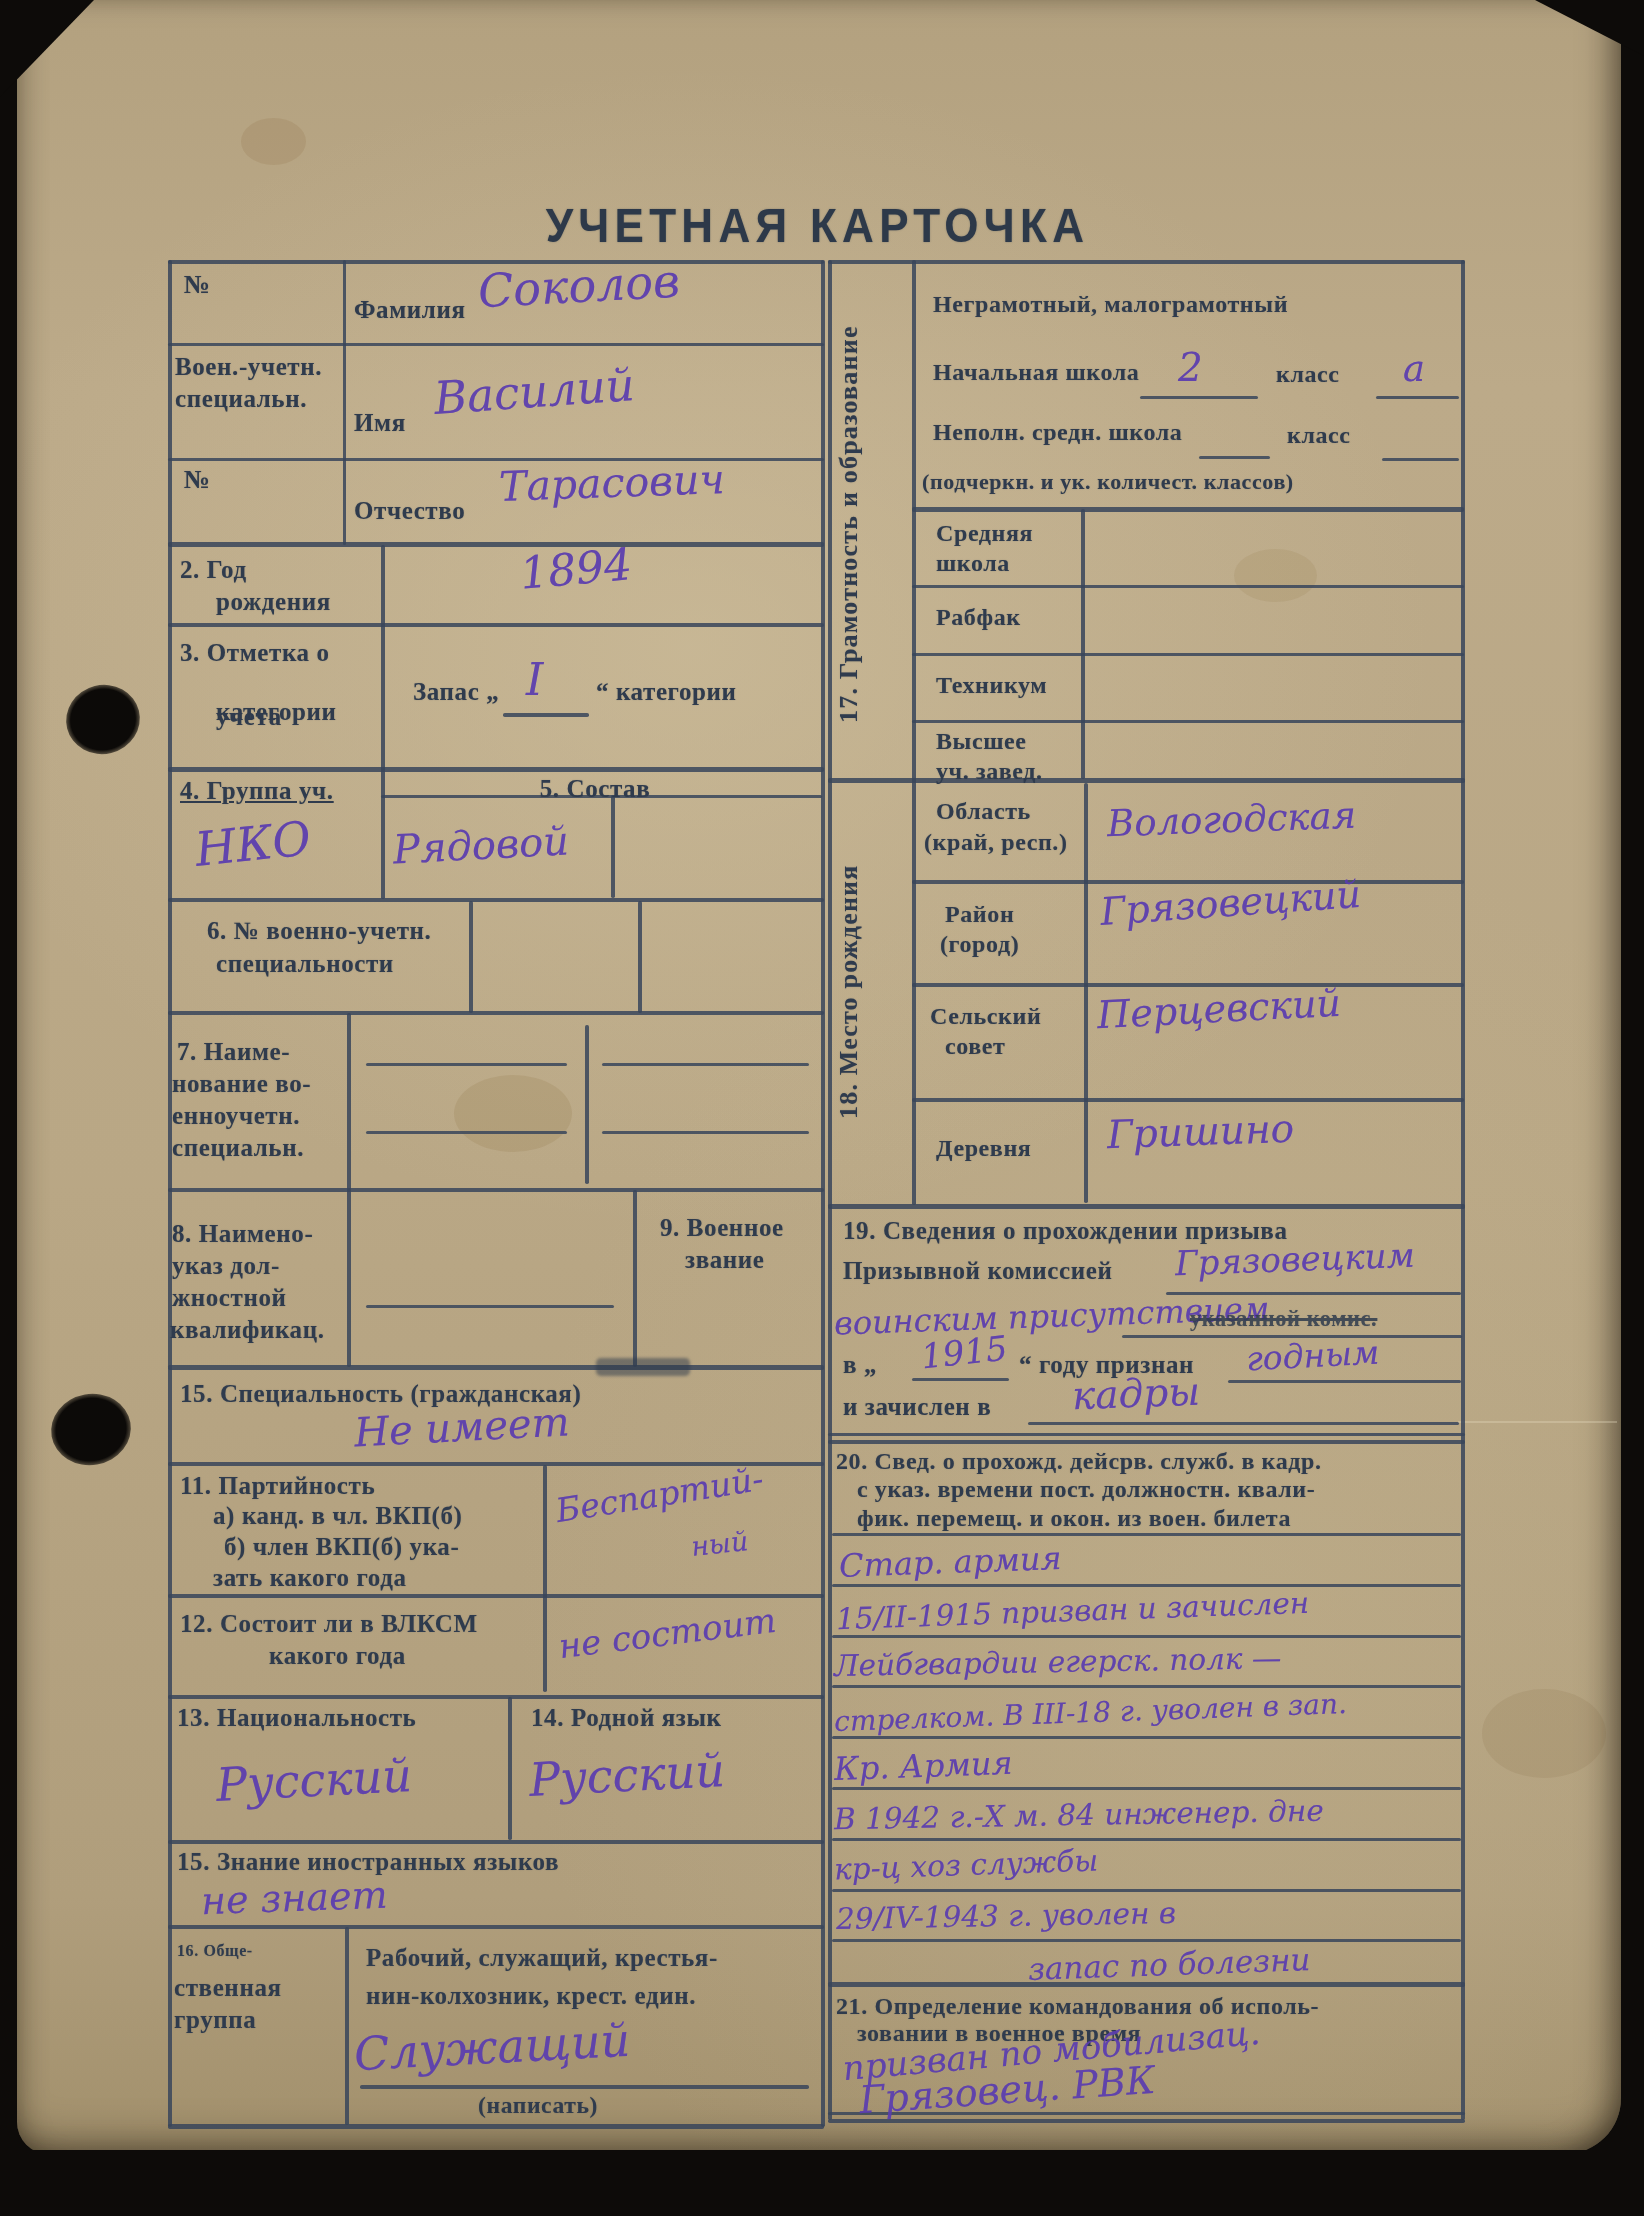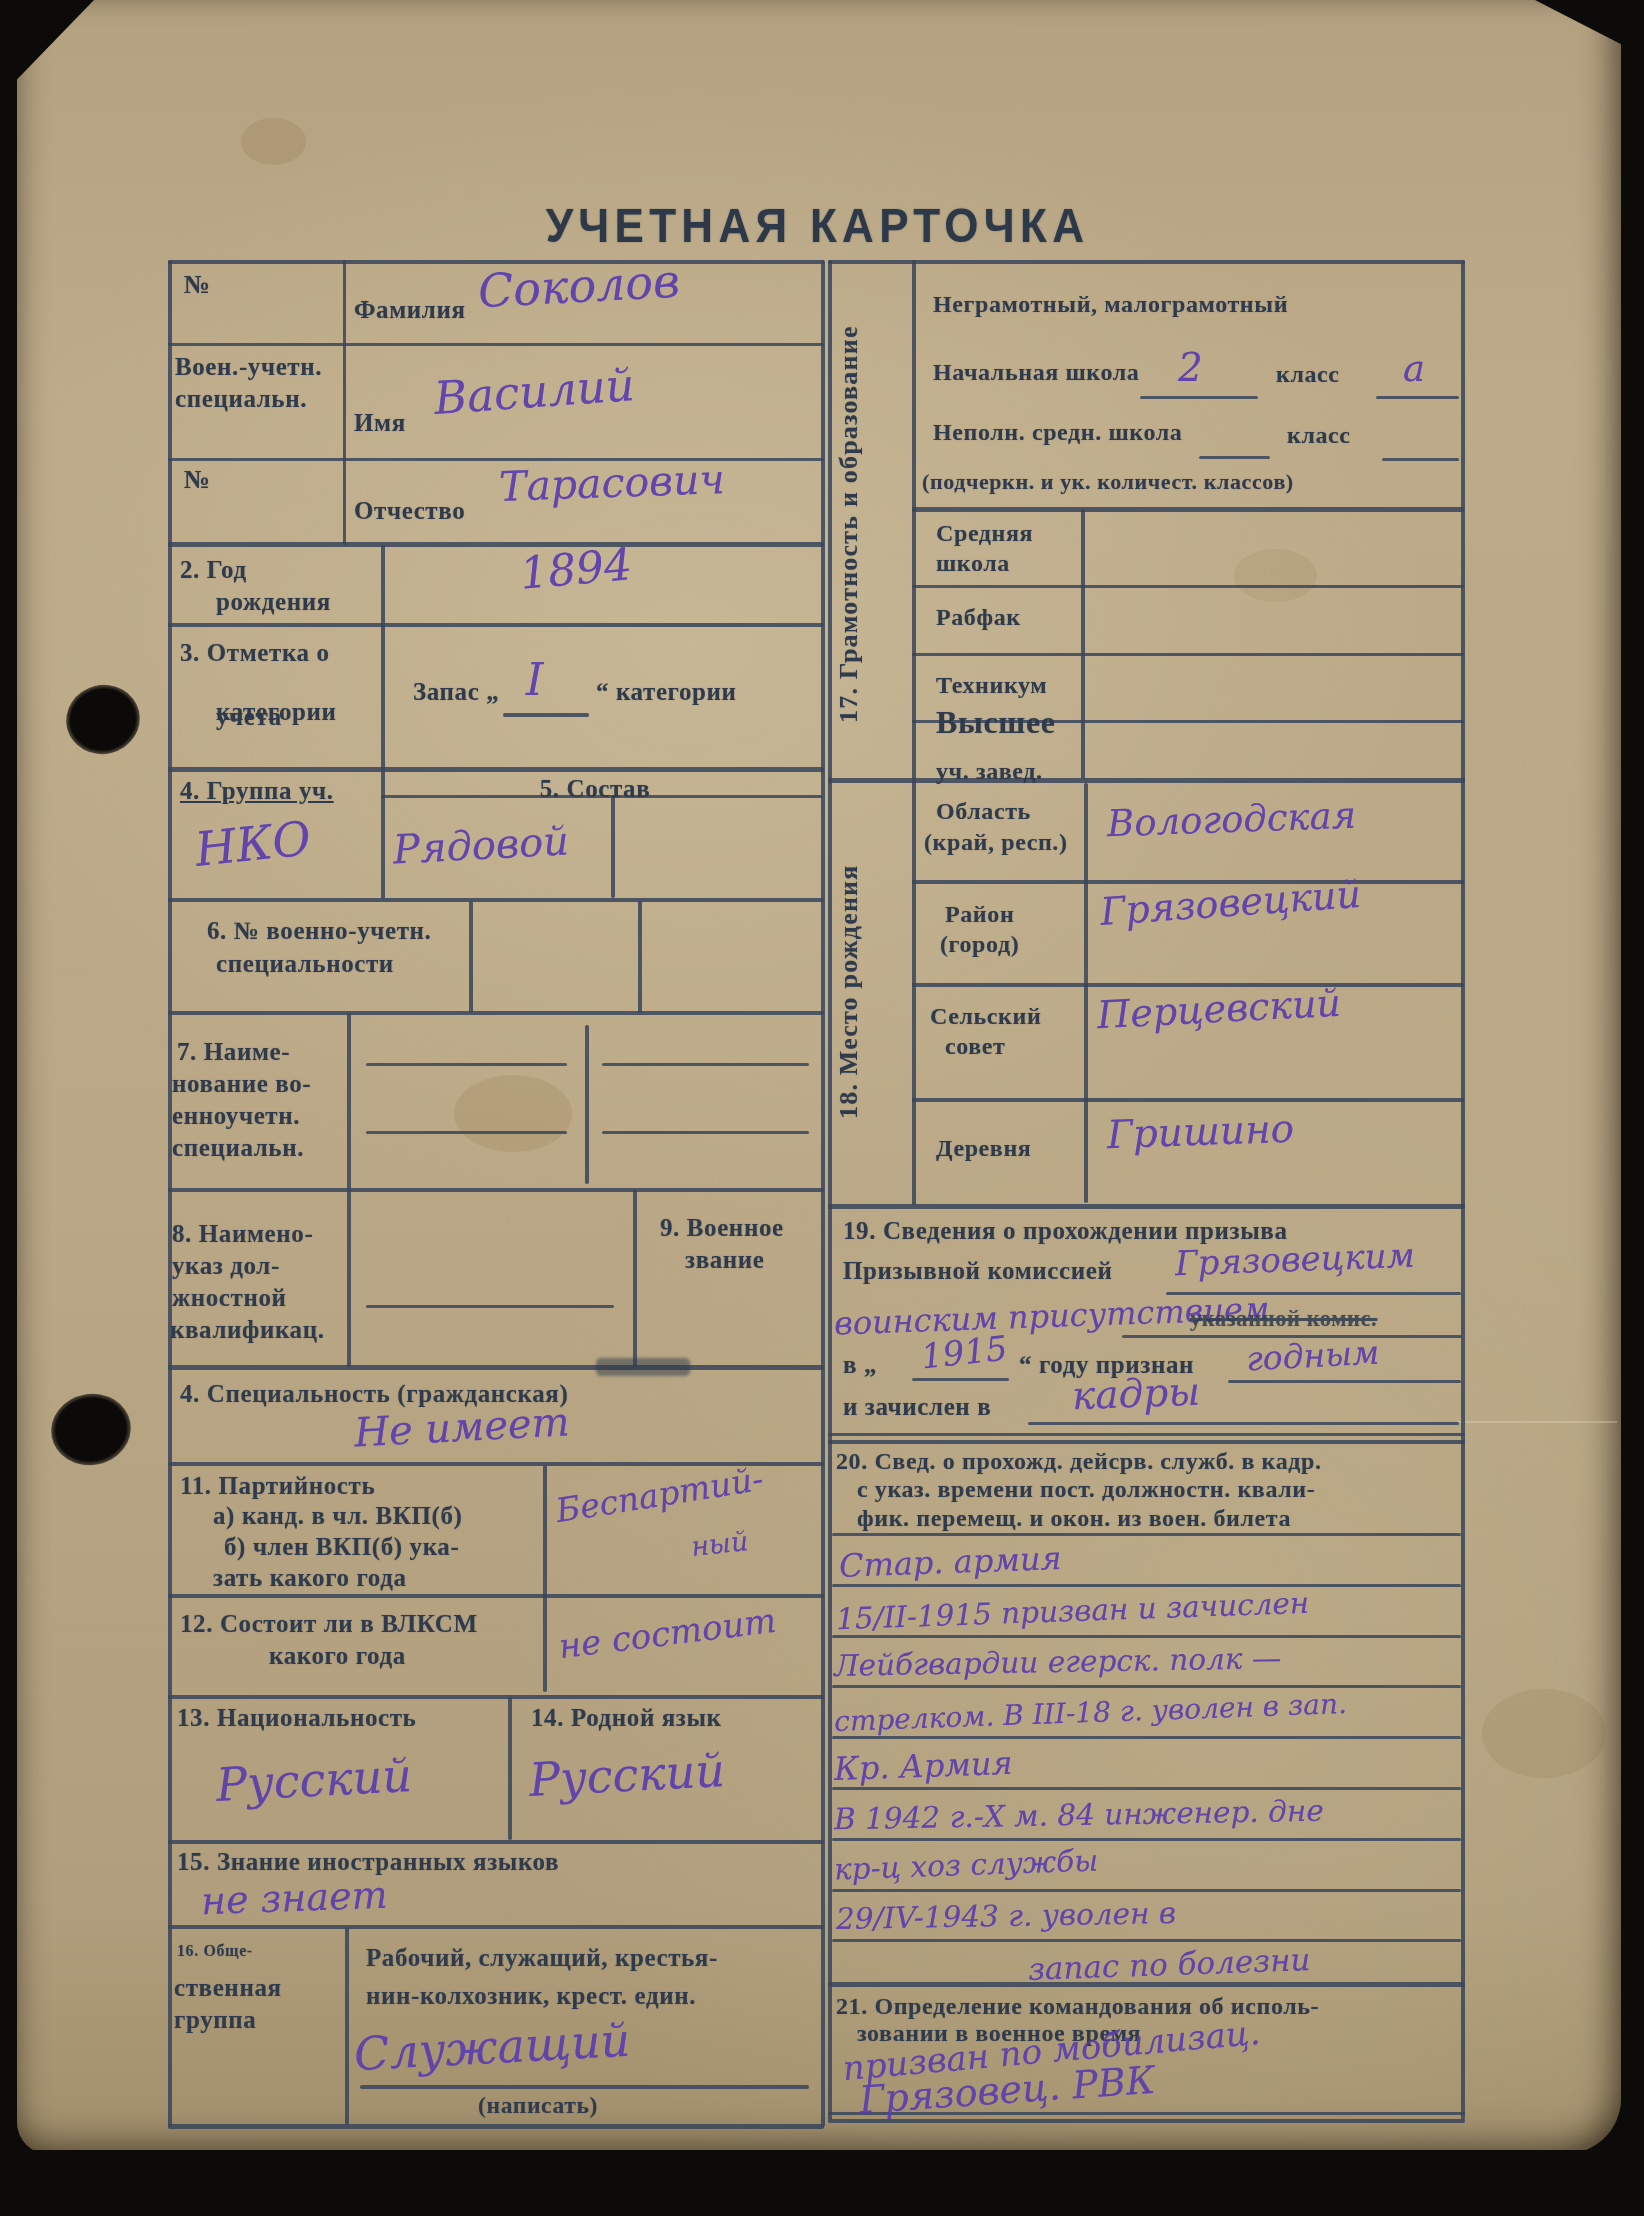--- a/index.html
+++ b/index.html
@@ -128,21 +128,21 @@
 <div class="p" style="left:172px;top:1134px;font-size:25px;">специальн.</div>
 
 <div class="p" style="left:172px;top:1220px;font-size:25px;">8. Наимено-</div>
 <div class="p" style="left:172px;top:1252px;font-size:25px;">указ дол-</div>
 <div class="p" style="left:172px;top:1284px;font-size:25px;">жностной</div>
 <div class="p" style="left:170px;top:1316px;font-size:25px;">квалификац.</div>
 <div class="p" style="left:660px;top:1214px;font-size:25px;">9. Военное</div>
 <div class="p" style="left:685px;top:1246px;font-size:25px;">звание</div>
 
 <div class="smudge" style="left:596px;top:1358px;width:94px;height:17.7px;"></div>
-<div class="p" style="left:180px;top:1380px;font-size:25px;">4. Специальность (гражданская)</div>
+<div class="p" style="left:180px;top:1380px;font-size:25px;">15. Специальность (гражданская)</div>
 <div class="h" style="left:354px;top:1404px;font-size:40px;transform:rotate(-3deg);">Не имеет</div>
 
 <div class="p" style="left:180px;top:1472px;font-size:25px;">11. Партийность</div>
 <div class="p" style="left:213px;top:1502px;font-size:25px;">а) канд. в чл. ВКП(б)</div>
 <div class="p" style="left:224px;top:1533px;font-size:25px;">б) член ВКП(б) ука-</div>
 <div class="p" style="left:213px;top:1564px;font-size:25px;">зать какого года</div>
 <div class="h" style="left:555px;top:1475px;font-size:33px;transform:rotate(-9deg);">Беспартий-</div>
 <div class="h" style="left:691px;top:1528px;font-size:27px;transform:rotate(-6deg);">ный</div>
 
 <div class="p" style="left:180px;top:1610px;font-size:25px;">12. Состоит ли в ВЛКСМ</div>
@@ -214,21 +214,21 @@
 <div class="p" style="left:1276px;top:361px;font-size:24px;">класс</div>
 <div class="h" style="left:1403px;top:347px;font-size:37px;">а</div>
 <div class="p" style="left:933px;top:419px;font-size:24px;">Неполн. средн. школа</div>
 <div class="p" style="left:1287px;top:422px;font-size:24px;">класс</div>
 <div class="p" style="left:922px;top:469px;font-size:22px;">(подчеркн. и ук. количест. классов)</div>
 
 <div class="p" style="left:936px;top:520px;font-size:24px;">Средняя</div>
 <div class="p" style="left:936px;top:550px;font-size:24px;">школа</div>
 <div class="p" style="left:936px;top:604px;font-size:24px;">Рабфак</div>
 <div class="p" style="left:936px;top:672px;font-size:24px;">Техникум</div>
-<div class="p" style="left:936px;top:704px;font-size:32px;">Высшее</div>
+<div class="p" style="left:936px;top:728px;font-size:24px;">Высшее</div>
 <div class="p" style="left:936px;top:758px;font-size:24px;">уч. завед.</div>
 
 <div class="vert" style="left:834px;top:803px;width:76px;height:378px;font-size:26px;letter-spacing:1.2px;">18. Место рождения</div>
 <div class="p" style="left:936px;top:798px;font-size:24px;">Область</div>
 <div class="p" style="left:924px;top:829px;font-size:24px;">(край, респ.)</div>
 <div class="h" style="left:1107px;top:798px;font-size:37px;transform:rotate(-2deg);">Вологодская</div>
 <div class="p" style="left:945px;top:901px;font-size:24px;">Район</div>
 <div class="p" style="left:940px;top:931px;font-size:24px;">(город)</div>
 <div class="h" style="left:1100px;top:881px;font-size:38px;transform:rotate(-4deg);">Грязовецкий</div>
 <div class="p" style="left:930px;top:1003px;font-size:24px;">Сельский</div>

